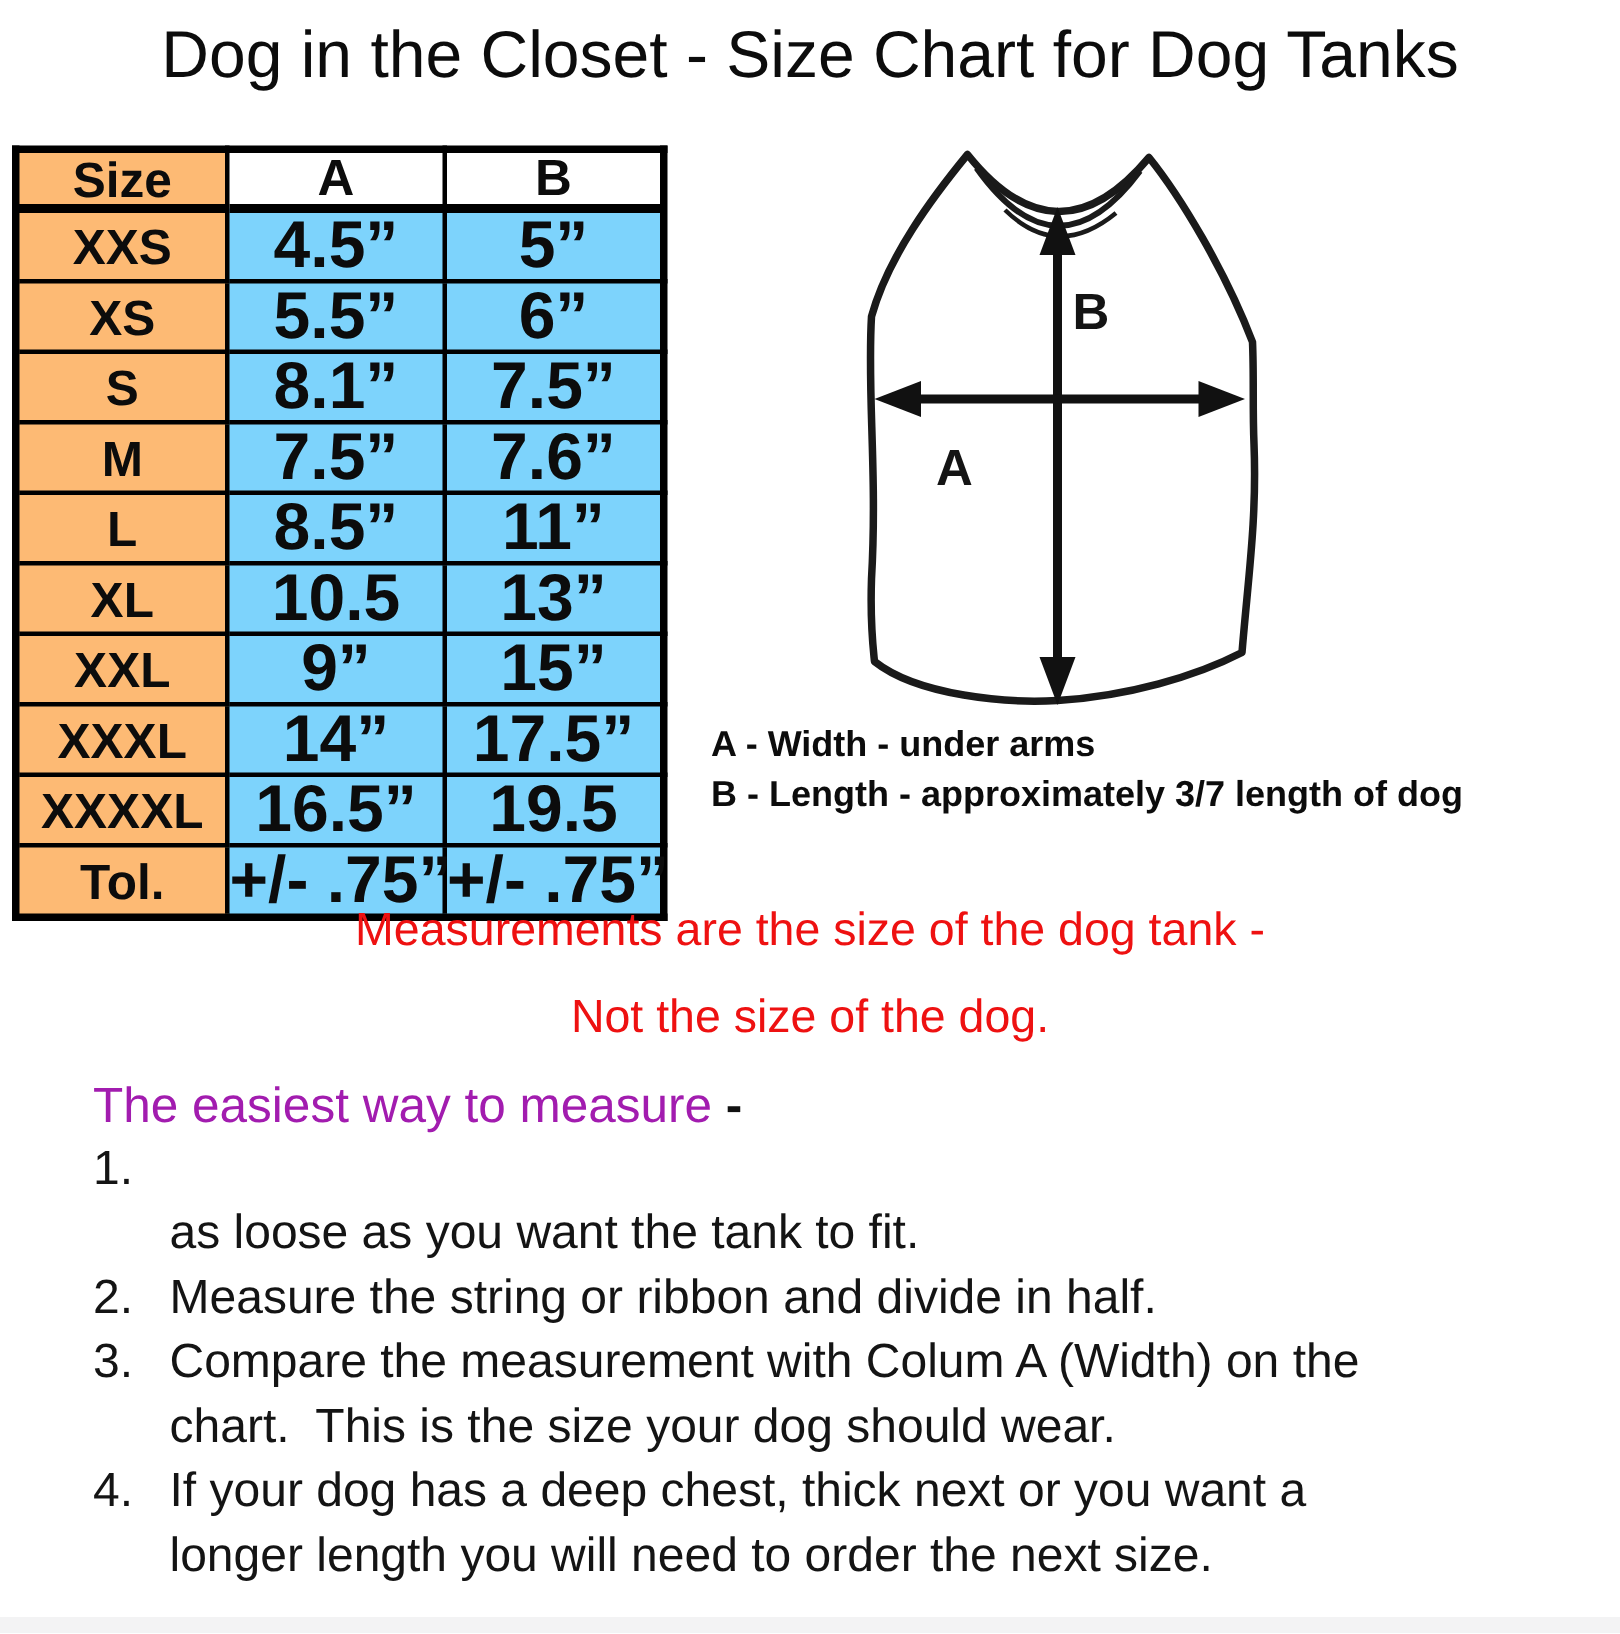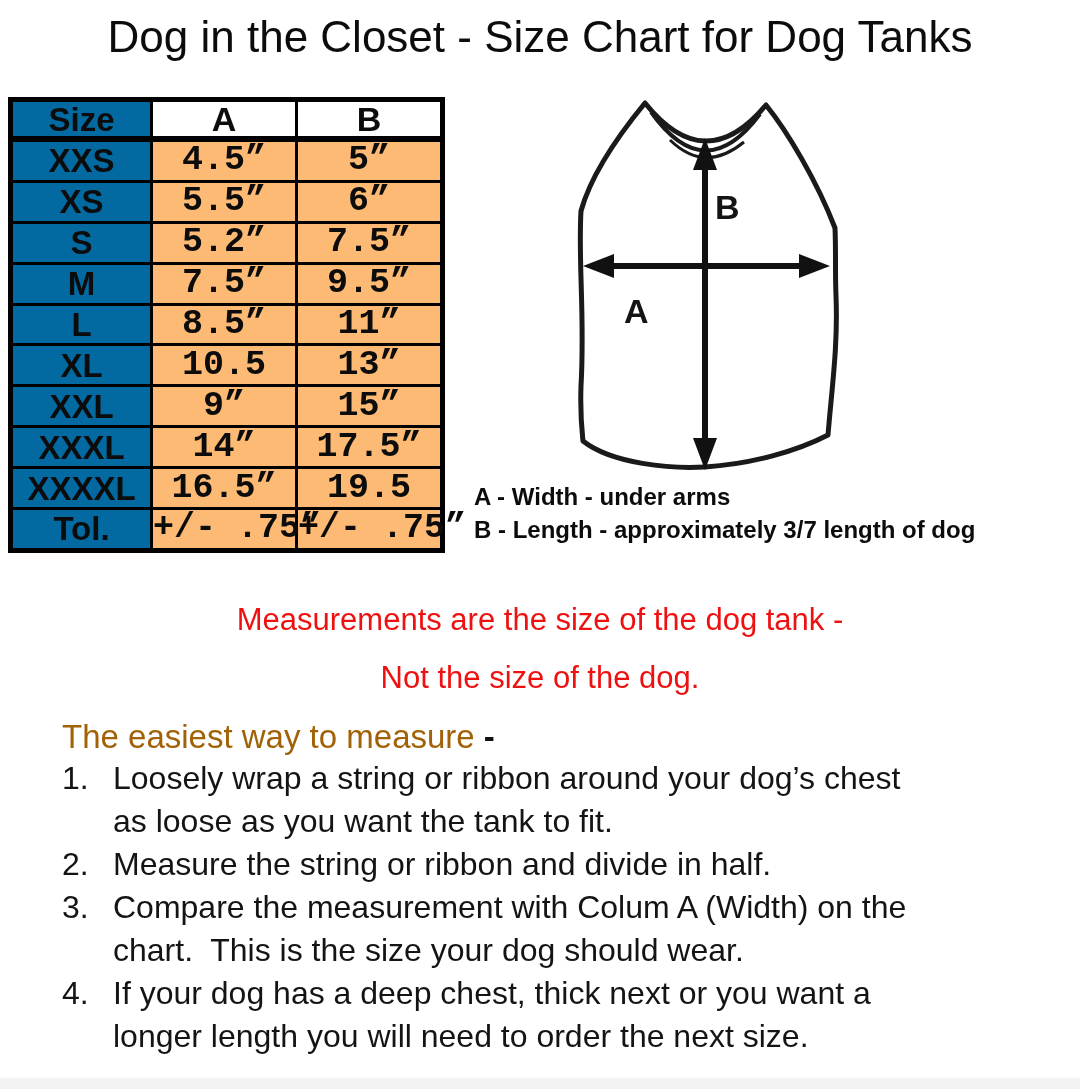--- a/index.html
+++ b/index.html
@@ -21,49 +21,49 @@
   }
   .size-table th, .size-table td {
     border:3px solid #000; text-align:center; vertical-align:middle; padding:0;
     line-height:1;
   }
   .size-table thead th { border-bottom:6px solid #000; }
   .c-size {
     font-family:"Liberation Sans", sans-serif;
     font-weight:700; font-size:33px; color:#0c0c0c;
   }
-  .blue { background:#0369a1; }
+  .blue { background:#fdba74; }
   .head-ab {
     background:#ffffff; font-family:"Liberation Sans", sans-serif;
     font-weight:700; font-size:34px; color:#0c0c0c;
   }
   .c-val {
-    background:#fdba74; font-family:Liberation Mono, monospace;
-    font-weight:700; font-size:35px; color:#0c0c0c; white-space:nowrap;
+    background:#7dd3fc; font-family:Liberation Sans, sans-serif;
+    font-weight:700; font-size:44px; color:#0c0c0c; white-space:nowrap;
   }
   
   .tank-svg { position:absolute; left:552px; top:86px; width:388px; height:392px; }
   .tank-label {
     font-family:"Liberation Sans", sans-serif; font-weight:700; font-size:34px; fill:#141414;
   }
   .legend {
     position:absolute; left:474px; top:480px;
     font-weight:700; font-size:24px; line-height:33px; color:#0c0c0c; white-space:nowrap;
   }
   
   .notice {
     position:absolute; top:591px; left:0; width:100%;
     text-align:center; color:#ee1111; font-size:31px; line-height:58px; font-weight:400;
     white-space:nowrap;
   }
   
   .howto-heading {
     position:absolute; left:62px; top:717px; font-size:33px; line-height:40px; white-space:pre;
   }
-  .howto-heading .red { color:#a16207; }
+  .howto-heading .red { color:#a21caf; }
   .howto-heading .dash { color:#111; font-weight:700; }
   .howto-list {
     position:absolute; left:62px; top:760px; width:990px;
     font-size:32px; color:#141414;
   }
   .li-row { display:flex; height:43px; align-items:flex-start; }
   .li-num { flex:0 0 51px; }
   .li-text { white-space:pre-wrap; }
   .bottom-band {
     position:absolute; left:0; top:1078px; width:100%; height:11px; background:#f3f3f4;
@@ -95,27 +95,27 @@
           <td class="c-val">4.5”</td>
           <td class="c-val">5”</td>
         </tr>
         <tr>
           <th class="c-size blue">XS</th>
           <td class="c-val">5.5”</td>
           <td class="c-val">6”</td>
         </tr>
         <tr>
           <th class="c-size blue">S</th>
-          <td class="c-val">5.2”</td>
+          <td class="c-val">8.1”</td>
           <td class="c-val">7.5”</td>
         </tr>
         <tr>
           <th class="c-size blue">M</th>
           <td class="c-val">7.5”</td>
-          <td class="c-val">9.5”</td>
+          <td class="c-val">7.6”</td>
         </tr>
         <tr>
           <th class="c-size blue">L</th>
           <td class="c-val">8.5”</td>
           <td class="c-val">11”</td>
         </tr>
         <tr>
           <th class="c-size blue">XL</th>
           <td class="c-val">10.5</td>
           <td class="c-val">13”</td>
@@ -182,21 +182,20 @@
   <div class="notice">
     <div>Measurements are the size of the dog tank -</div>
     <div>Not the size of the dog.</div>
   </div>
 
   <div class="howto-heading"><span class="red">The easiest way to measure</span><span class="dash"> -</span></div>
 
   <div class="howto-list">
       <div class="li-row">
         <span class="li-num">1.</span>
-        <span class="li-text">Loosely wrap a string or ribbon around your dog’s chest</span>
       </div>
       <div class="li-row">
         <span class="li-num"></span>
         <span class="li-text">as loose as you want the tank to fit.</span>
       </div>
       <div class="li-row">
         <span class="li-num">2.</span>
         <span class="li-text">Measure the string or ribbon and divide in half.</span>
       </div>
       <div class="li-row">

